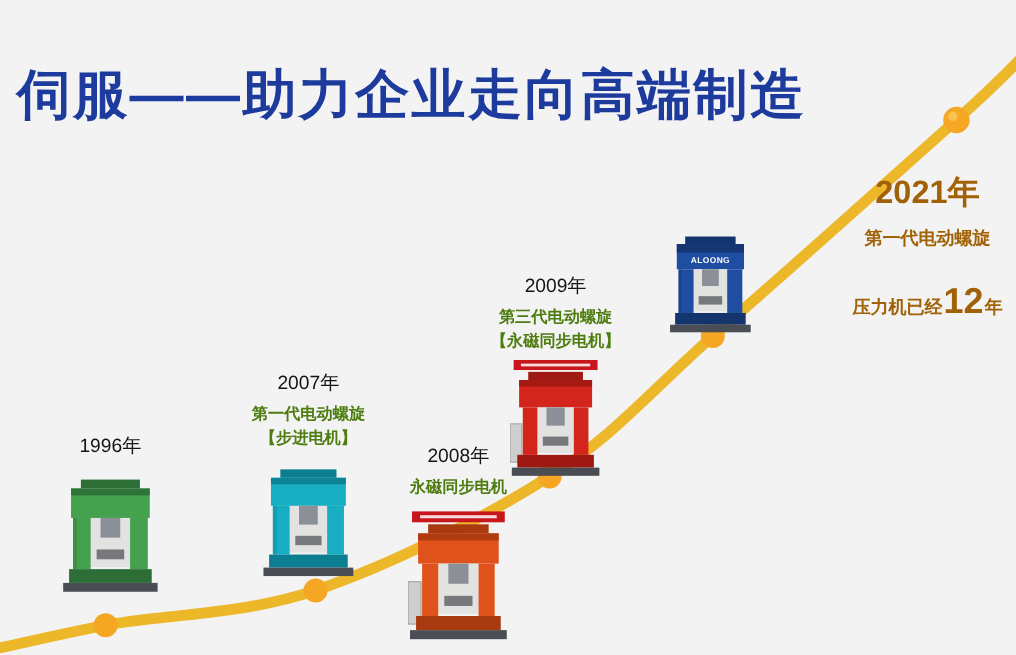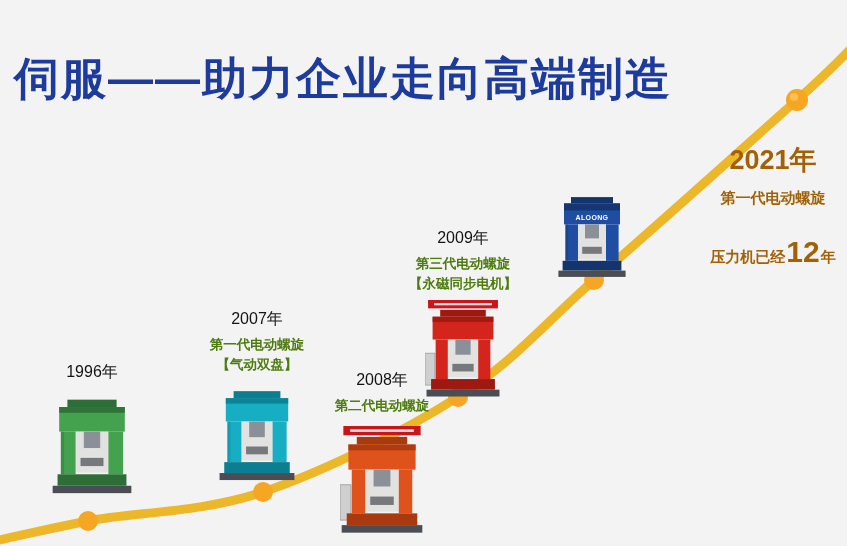--- a/index.html
+++ b/index.html
@@ -96,41 +96,41 @@
       <rect class="p-anvil" x="36" y="84" width="28" height="10"></rect>
       <rect class="p-base" x="8" y="104" width="84" height="14"></rect>
       <rect class="p-foot" x="2" y="118" width="96" height="9"></rect>
     </svg>
   </div>
 
   <div class="milestone" id="m2007">
     <div class="caption">
       <div class="year">2007年</div>
       <div class="line">第一代电动螺旋</div>
-      <div class="line">【气动双盘】</div>
+      <div class="line">【步进电机】</div>
     </div>
     <svg class="press" width="78" viewBox="0 0 100 130" style="--m-main: #17AEC4; --m-dark: #0C7E91;">
       <rect class="p-crown" x="20" y="13" width="60" height="9"></rect>
       <rect class="p-head" x="10" y="22" width="80" height="30"></rect>
       <rect class="p-head-stripe" x="10" y="22" width="80" height="7"></rect>
       <rect class="p-window" x="30" y="52" width="40" height="50"></rect>
       <rect class="p-col" x="12" y="52" width="18" height="52"></rect>
       <rect class="p-col" x="70" y="52" width="18" height="52"></rect>
       <rect class="p-col-shade" x="12" y="52" width="4" height="52"></rect>
       <rect class="p-ram" x="40" y="52" width="20" height="20"></rect>
       <rect class="p-anvil" x="36" y="84" width="28" height="10"></rect>
       <rect class="p-base" x="8" y="104" width="84" height="14"></rect>
       <rect class="p-foot" x="2" y="118" width="96" height="9"></rect>
     </svg>
   </div>
 
   <div class="milestone" id="m2008">
     <div class="caption">
       <div class="year">2008年</div>
-      <div class="line">第二代电动螺旋</div>
+      <div class="line">永磁同步电机</div>
     </div>
     <svg class="press has-banner has-cabinet" width="84" viewBox="0 0 100 130" style="--m-main: #E0521C; --m-dark: #A93A10;">
       <rect class="p-banner" x="4" y="0" width="92" height="11"></rect>
       <rect class="p-banner-txt" x="12" y="4" width="76" height="3"></rect>
       <rect class="p-cabinet" x="0" y="70" width="13" height="42"></rect>
       <rect class="p-crown" x="20" y="13" width="60" height="9"></rect>
       <rect class="p-head" x="10" y="22" width="80" height="30"></rect>
       <rect class="p-head-stripe" x="10" y="22" width="80" height="7"></rect>
       <rect class="p-window" x="30" y="52" width="40" height="50"></rect>
       <rect class="p-col" x="14" y="52" width="16" height="52"></rect>

